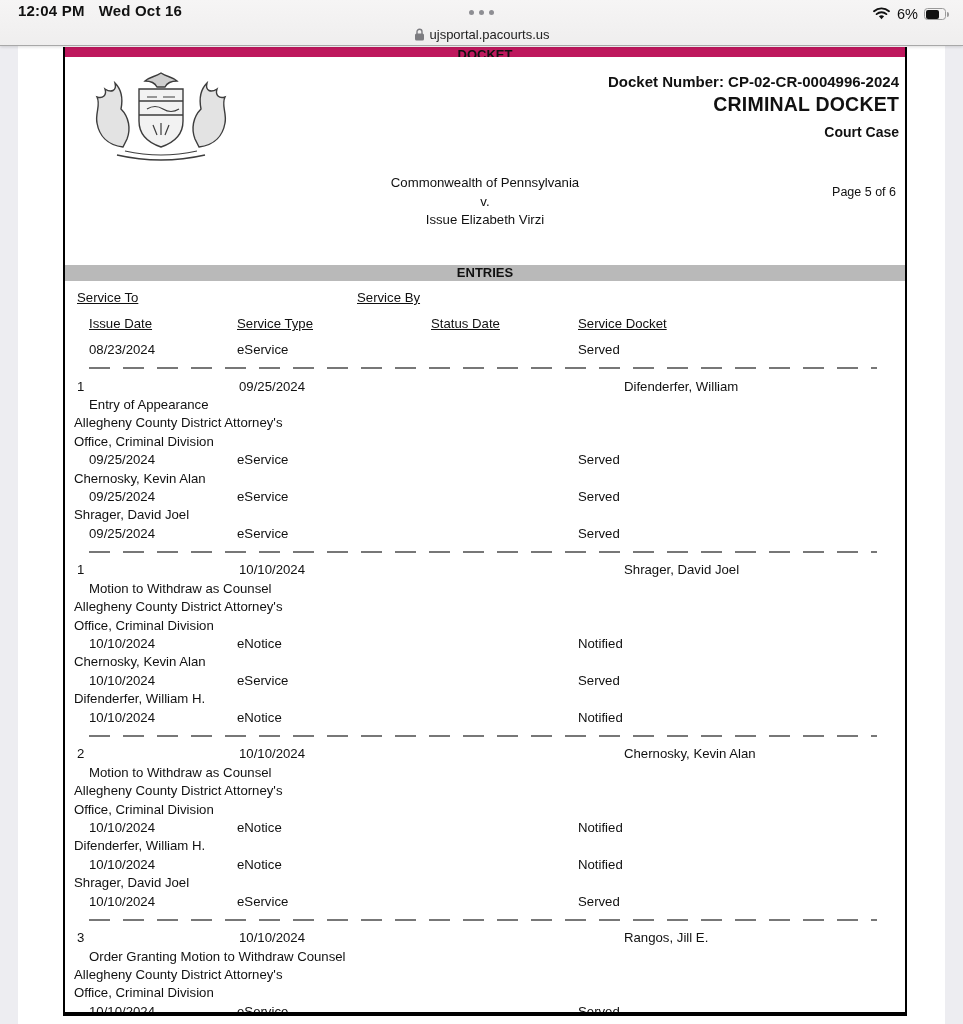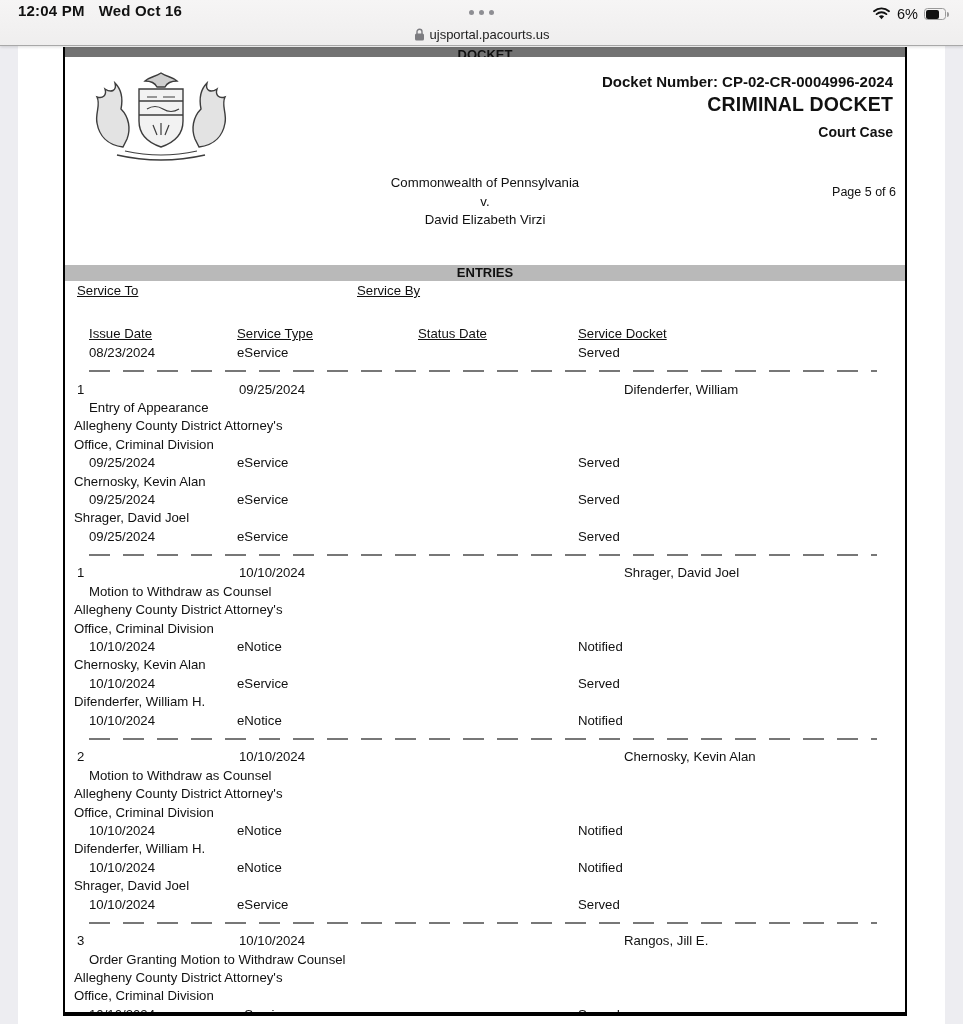--- a/index.html
+++ b/index.html
@@ -50,47 +50,47 @@
     font-size:13.2px; color:#111;
   }
   .topbar {
     position:relative; width:100%; height:10px; background:#b9b9b9; overflow:hidden;
     text-align:center;
   }
   .topbar span { display:inline-block; margin-top:-7px; font-weight:700; font-size:13px; }
 
   .doc-head { position:relative; width:100%; height:164px; }
   .arms { position:absolute; left:12px; top:12px; }
-  .title-block { position:absolute; right:12px; top:16px; text-align:right; }
+  .title-block { position:absolute; right:6px; top:16px; text-align:right; }
   .docket-no { font-size:15px; font-weight:700; }
   .crim-docket { font-size:19.5px; font-weight:700; margin-top:3px; letter-spacing:.2px; }
   .court-case { font-size:14px; font-weight:700; margin-top:8px; }
   .caption { position:absolute; left:0; right:0; top:117px; text-align:center; line-height:18.5px; font-size:13.2px; }
   .page-no { position:absolute; right:9px; top:128px; font-size:12.5px; }
 
   .entries-bar {
     width:100%; height:16px; background:#b9b9b9;
     text-align:center; font-weight:700; font-size:13px; line-height:15px;margin-top:44px;
   }
 
   
   .rows { position:relative; width:100%; }
   .row { position:relative; height:18.4px; }
   .row span { position:absolute; top:2px; white-space:nowrap; }
   .hdr span { text-decoration:underline; }
-  .mt6 { margin-top:6px; } .mt7 { } .mt8 { margin-top:25px;text-align:center; }
+  .mt6 { margin-top:6px; } .mt7 { margin-top:7px; } .mt8 { margin-top:8px;text-align:center; }
   .c-seq       { left:12px; }
   .c-cpdate    { left:174px; }
   .c-docdate   { left:335px; }
   .c-filedby   { left:559px; }
   .c-servicetoH{ left:12px; }
   .c-serviceby { left:292px; }
   .c-issue     { left:24px; }
   .c-type      { left:172px; }
-  .c-statusdate{ left:353px; }
+  .c-statusdate{ left:366px; }
   .c-status    { left:513px; }
   .c-desc      { left:24px; }
   .c-to        { left:9px; }
   .sep { height:18.4px; }
   .sep i {
     position:absolute; left:24px; right:28px; top:9px; height:2px;
     background:repeating-linear-gradient(90deg,#777 0 21px,transparent 21px 34px);
   }
 </style>
 </head>
@@ -126,21 +126,21 @@
       <span class="shell"></span>
         <span class="fill"></span>
         <span class="nub"></span>
     </span>
   </div>
 </div>
 
 <div class="page">
   <div class="doc">
 
-    <div class="topbar" style="background: #737373;">
+    <div class="topbar" style="background: #be185d;">
       <span>DOCKET</span>
     </div>
 
     <div class="doc-head">
       <svg class="arms" width="168" height="100" viewBox="0 0 168 100">
         <g stroke="#3d3d3d" fill="none" stroke-width="1.4">
 
           <path d="M46 78 C30 76 22 66 20 54 C18 44 24 36 20 28 C26 30 30 26 28 20 C34 24 40 22 38 14 C44 20 46 30 44 40 C52 48 54 60 50 70 Z" fill="#e3e3e3"></path>
 
           <path d="M122 78 C138 76 146 66 148 54 C150 44 144 36 148 28 C142 30 138 26 140 20 C134 24 128 22 130 14 C124 20 122 30 124 40 C116 48 114 60 118 70 Z" fill="#e3e3e3"></path>
@@ -162,21 +162,21 @@
 
       <div class="title-block">
         <div class="docket-no">Docket Number: CP-02-CR-0004996-2024</div>
         <div class="crim-docket">CRIMINAL DOCKET</div>
         <div class="court-case">Court Case</div>
       </div>
 
       <div class="caption">
         <div>Commonwealth of Pennsylvania</div>
         <div>v.</div>
-        <div>David Elizabeth Virzi</div>
+        <div>Issue Elizabeth Virzi</div>
       </div>
 
       <div class="page-no">Page 5 of 6</div>
     </div>
 
     <div class="entries-bar" style="background: rgb(185, 185, 185);">ENTRIES</div>
 
     <div class="rows">
       <div class="row hdr mt7">
         <span class="c-servicetoH">Service To</span>

